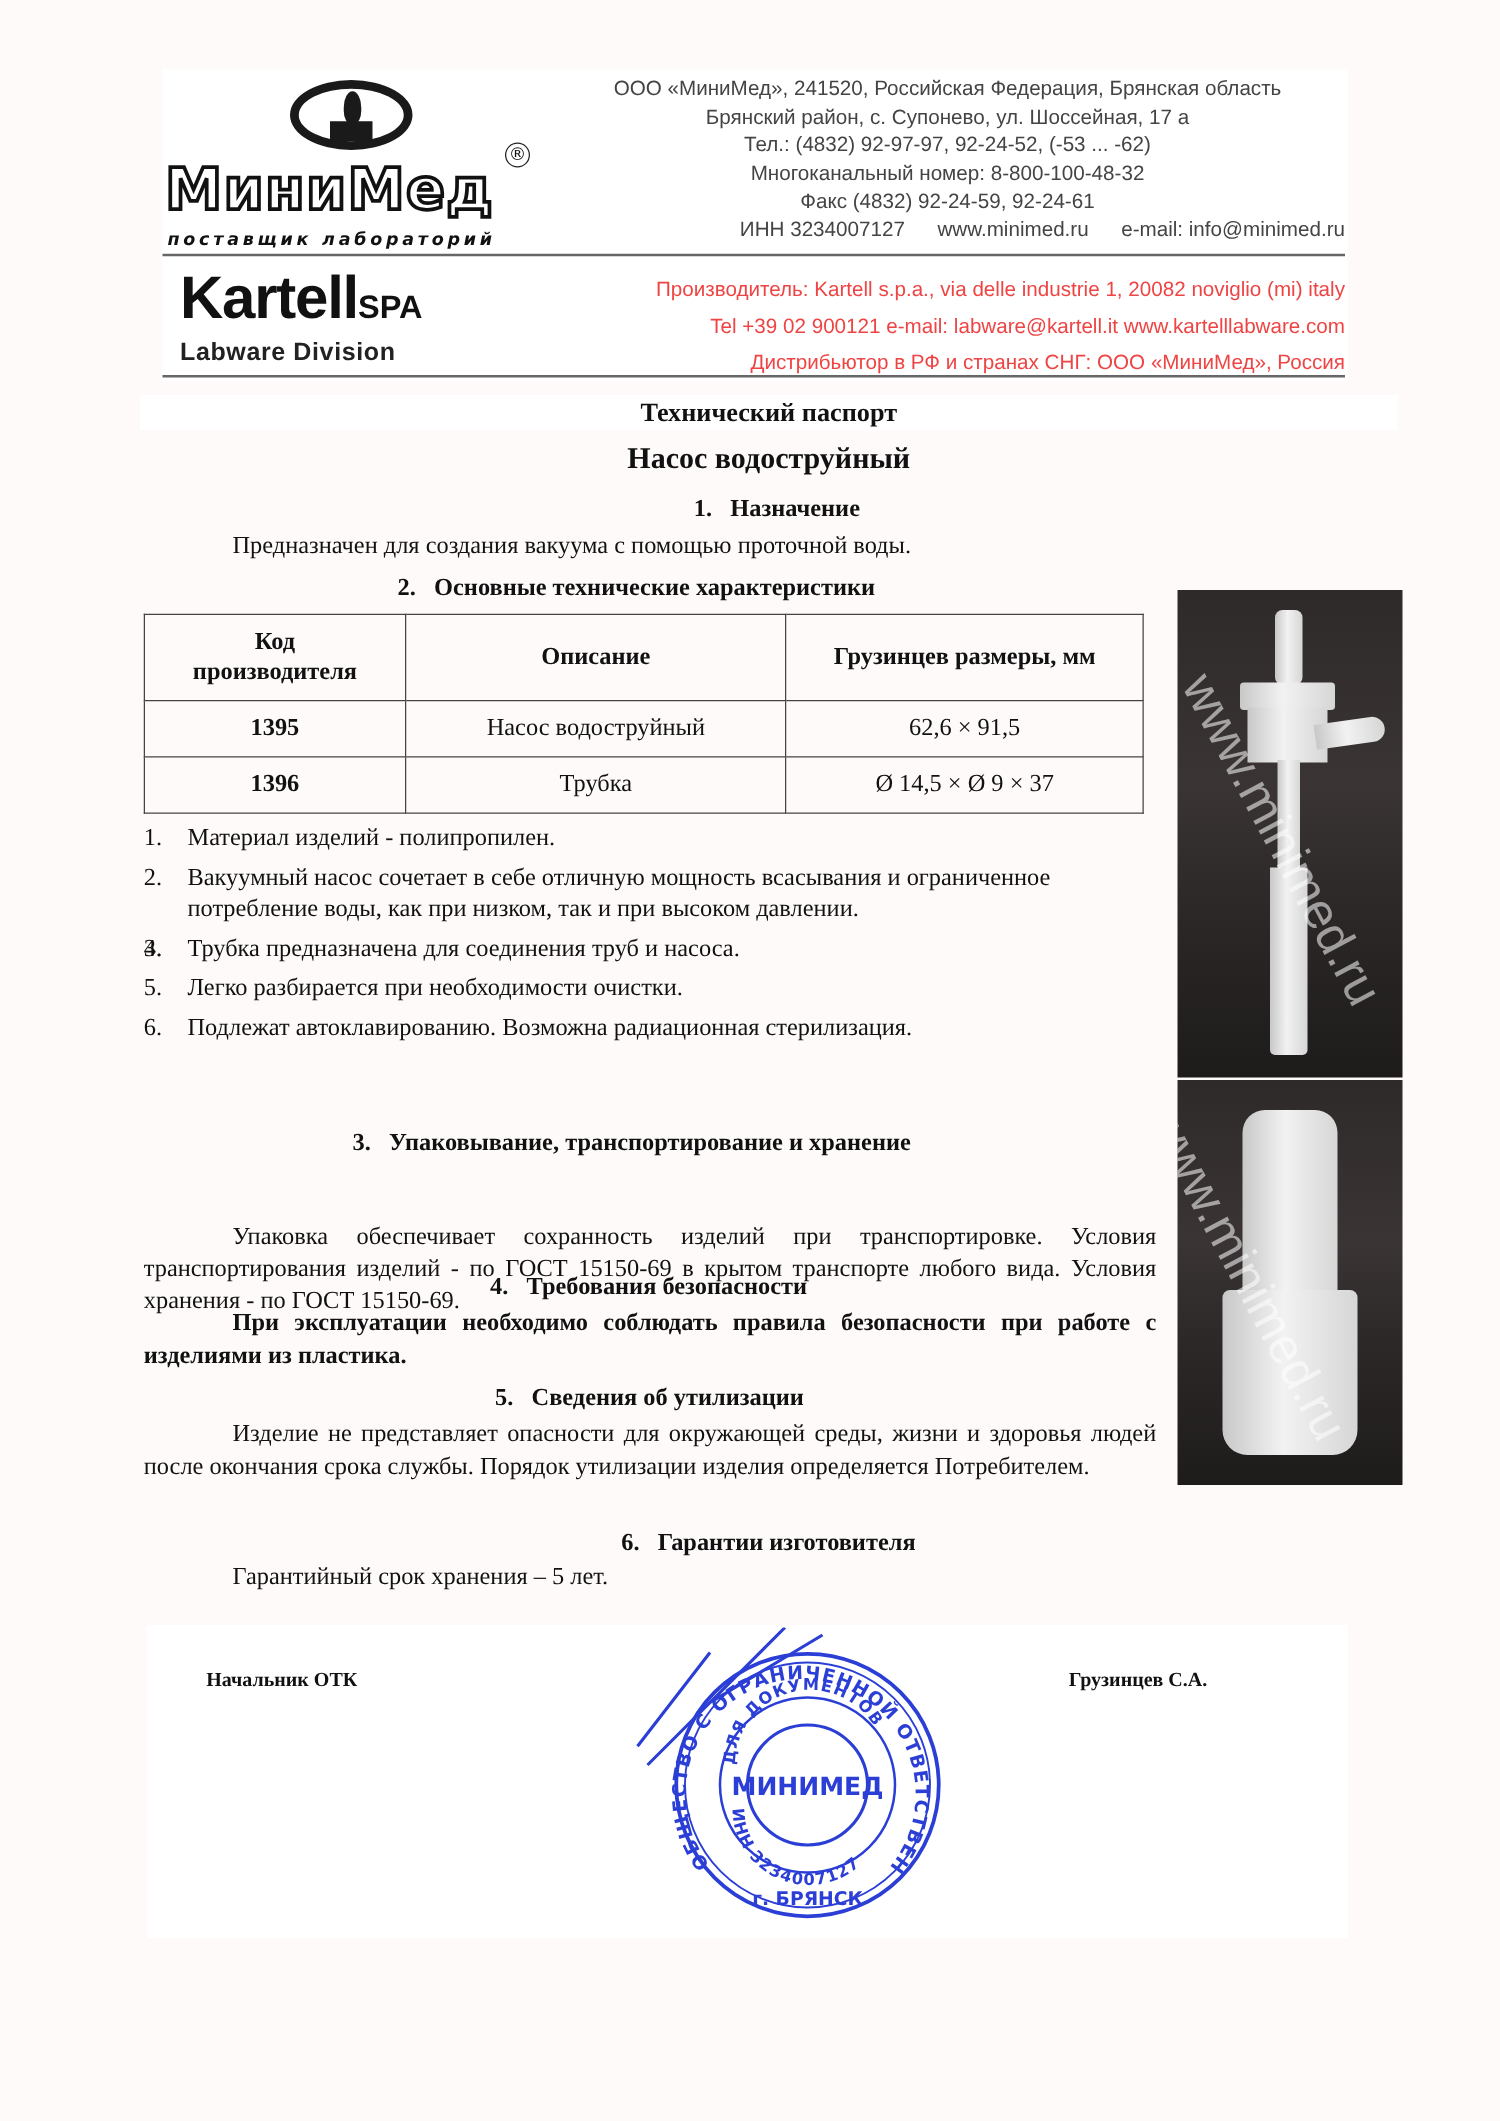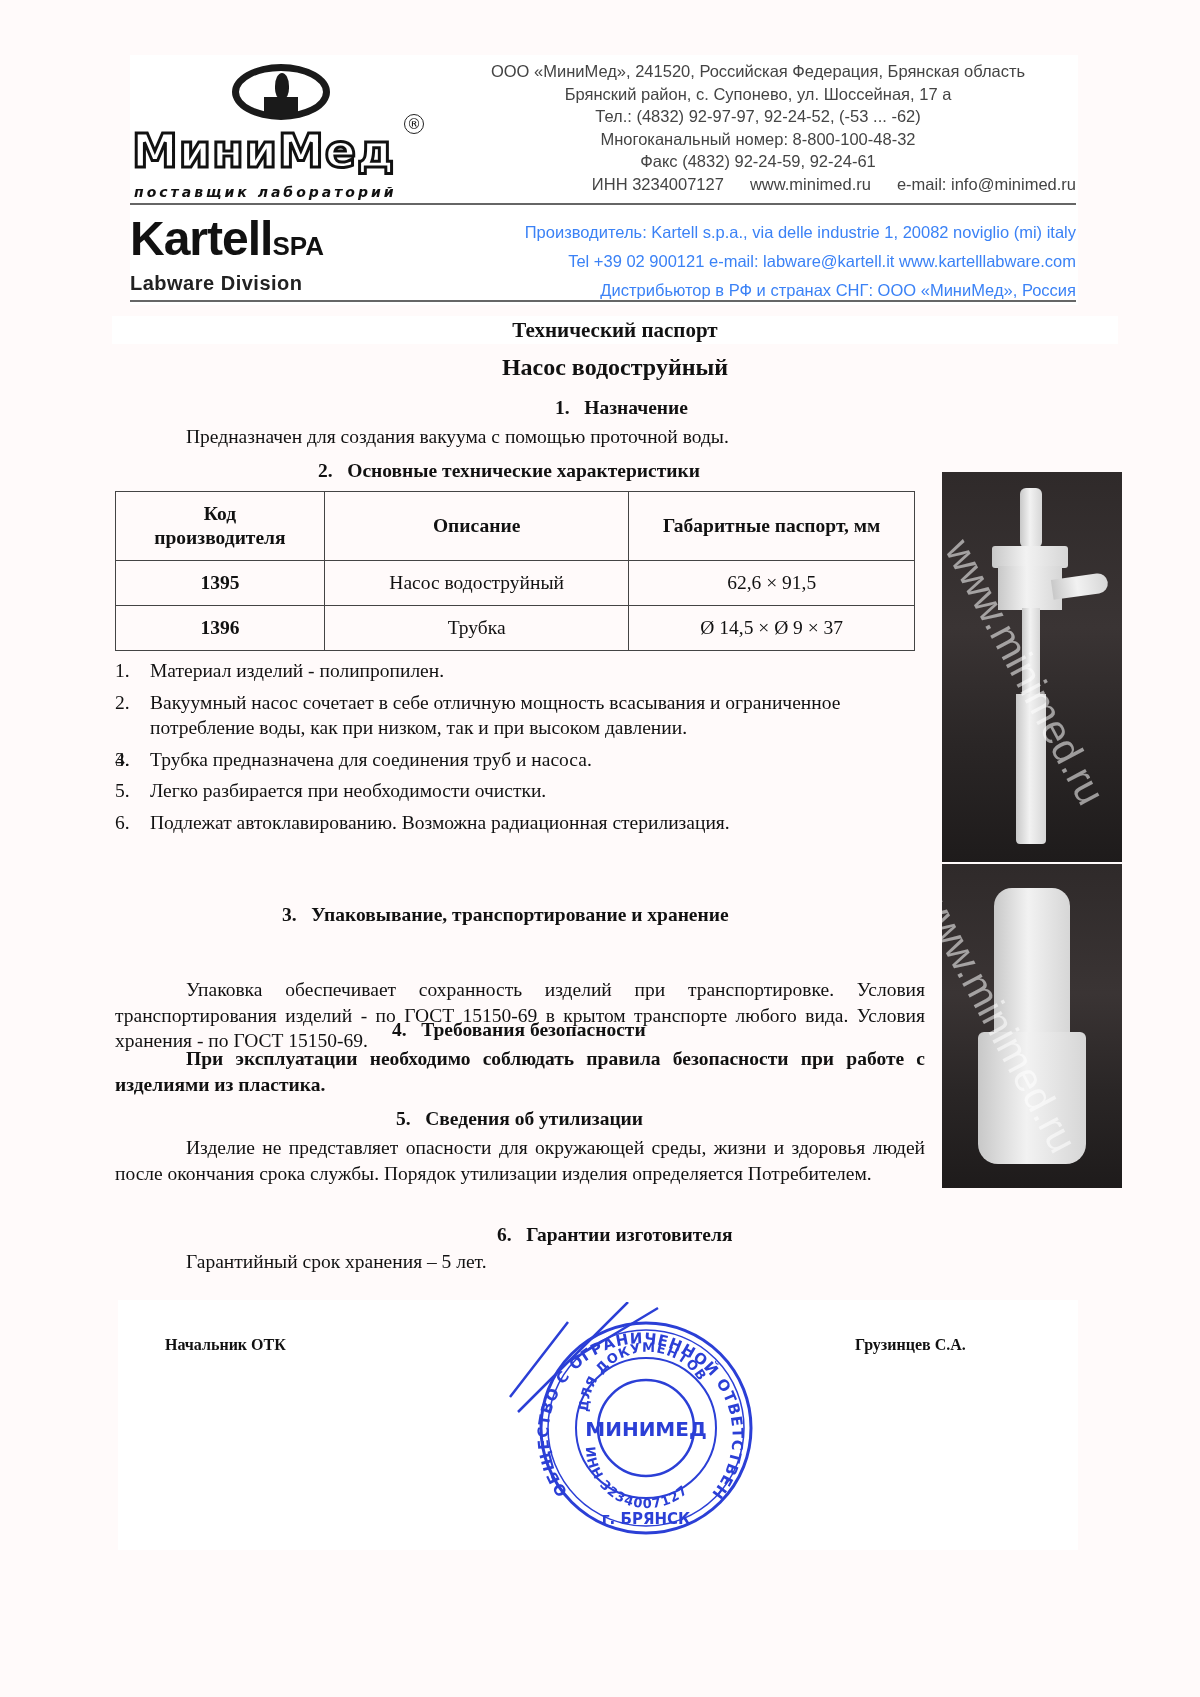--- a/index.html
+++ b/index.html
@@ -10,25 +10,25 @@
   .logo-mm{left:132px;top:58px;width:300px;height:140px;}
   .mm-emblem{position:absolute;left:100px;top:6px;width:98px;height:56px;border:7px solid #1a1a1a;border-radius:50%;box-sizing:border-box;}
   .mm-emblem .flame{position:absolute;left:36px;top:2px;width:14px;height:26px;background:#1a1a1a;border-radius:50% 50% 40% 40%;}
   .mm-emblem .base{position:absolute;left:25px;top:26px;width:34px;height:16px;background:#1a1a1a;}
   .mm-word{position:absolute;left:0;top:70px;font-family:"DejaVu Sans",sans-serif;font-weight:bold;font-size:46px;letter-spacing:1px;color:#fff;-webkit-text-stroke:3px #111;line-height:1;}
   .mm-reg{position:absolute;left:272px;top:56px;font-family:"DejaVu Sans",sans-serif;font-size:14px;border:1.5px solid #222;border-radius:50%;width:18px;height:18px;line-height:18px;text-align:center;}
   .mm-tag{position:absolute;left:2px;top:126px;font-family:"DejaVu Sans",sans-serif;font-weight:bold;font-style:italic;font-size:14px;letter-spacing:3px;}
   .mm-info{left:440px;top:60px;width:636px;text-align:center;font-family:"Liberation Sans",sans-serif;font-size:16.5px;color:#444;line-height:22.5px;}
   .mm-info .last{display:flex;justify-content:flex-end;gap:26px;}
   .rule{left:130px;width:946px;height:2px;background:#666;}
-  .kartell{left:130px;top:215px;}
+  .kartell{left:144px;top:215px;}
   .k-name{font-family:"Liberation Sans",sans-serif;font-size:48px;font-weight:bold;letter-spacing:-1px;line-height:48px;color:#111;}
   .k-spa{font-size:26px;font-weight:bold;letter-spacing:0;}
   .k-div{font-family:"Liberation Sans",sans-serif;font-size:20px;font-weight:bold;color:#222;margin-top:2px;letter-spacing:0.5px;}
-  .k-info{left:420px;top:218px;width:656px;text-align:right;font-family:"Liberation Sans",sans-serif;font-size:16.5px;color:#3b82f6;line-height:29px;}
+  .k-info{left:420px;top:218px;width:656px;text-align:right;font-family:"Liberation Sans",sans-serif;font-size:16.5px;color:#ef4444;line-height:29px;}
   
   .title{left:0;width:1230px;text-align:center;font-weight:bold;}
   .t1{top:318px;font-size:21px;}
   .t2{top:354px;font-size:24px;}
   .sec-h{position:absolute;font-weight:bold;font-size:19.5px;}
   .para{position:absolute;font-size:19.5px;line-height:25.5px;}
   .spec-table{position:absolute;left:115px;top:491px;width:800px;border-collapse:collapse;font-size:19.5px;}
   .spec-table td,.spec-table th{border:1.5px solid #444;text-align:center;padding:0;}
   .spec-table th{height:68px;font-weight:bold;line-height:24px;}
   .spec-table td{height:44px;}
@@ -103,21 +103,21 @@
 <table class="spec-table">
   <colgroup>
       <col style="width:209px">
       <col style="width:305px">
       <col style="width:286px">
     </colgroup>
   <tbody>
       <tr>
     <th><span style="display:inline-block;width:160px;">Код производителя</span></th>
     <th>Описание</th>
-    <th>Габаритные паспорт, мм</th>
+    <th>Грузинцев размеры, мм</th>
   </tr>
   <tr>
     <td class="code">1395</td>
     <td>Насос водоструйный</td>
     <td>62,6 × 91,5</td>
   </tr>
   <tr>
     <td class="code">1396</td>
     <td>Трубка</td>
     <td>Ø 14,5 × Ø 9 × 37</td>

